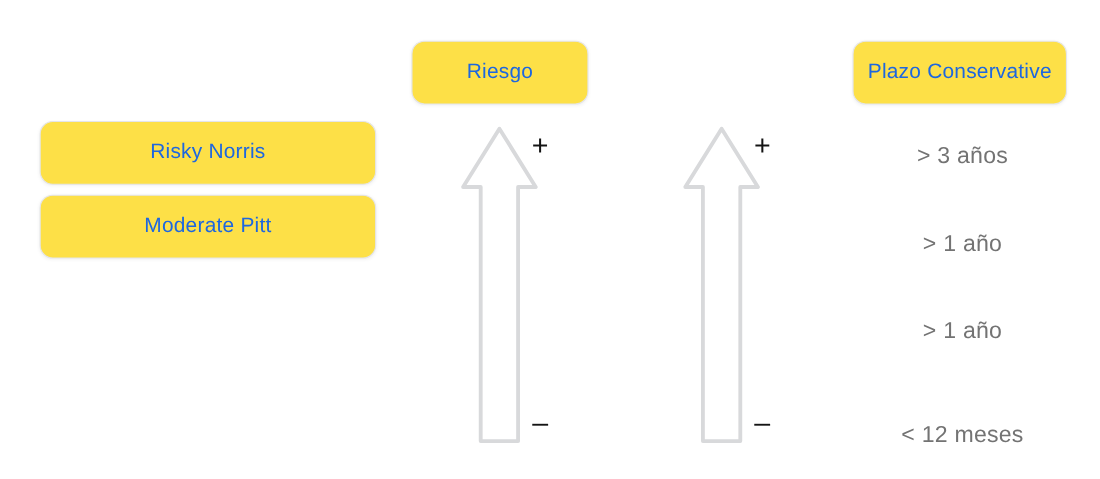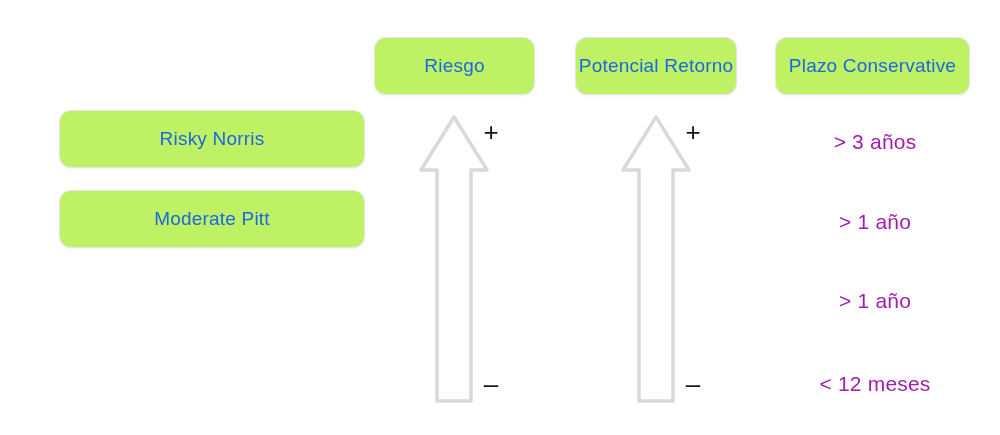--- a/index.html
+++ b/index.html
@@ -11,41 +11,40 @@
   .canvas {
     position: relative;
     width: 1000px;
     height: 435px;
     background: #ffffff;
     overflow: hidden;
   }
   .box {
     position: absolute;
     box-sizing: border-box;
-    background: #bef264;
+    background: #fde047;
     border: 1.5px solid #e4e5e9;
     border-radius: 12px;
     box-shadow: 0 1px 3px rgba(0,0,0,0.05);
     display: flex;
     align-items: center;
     justify-content: center;
     text-align: center;
   }
   .fund-box {
     left: 36px;
     width: 306px;
     height: 58px;
     color: #1d67e0;
     font-size: 19px;
     font-weight: 500;
     letter-spacing: 0.2px;
-    margin-left: 23px;
   }
   .fund-box.r0 { top: 110px; }
-  .fund-box.r1 { top: 190px; }
+  .fund-box.r1 { top: 177px; }
   .fund-box.r2 { top: 269px; }
   .fund-box.r3 { top: 348px; }
   .header-box {
     top: 37px;
     height: 58px;
     color: #1d67e0;
     font-size: 19px;
     font-weight: 500;
     line-height: 1.3;
     letter-spacing: 0.2px;
@@ -75,47 +74,44 @@
   .plus-2  { left: 679px; top: 119px; }
   .minus-2 { left: 679px; top: 371px; }
   .plazo-value {
     position: absolute;
     left: 777px;
     width: 196px;
     height: 32px;
     display: flex;
     align-items: center;
     justify-content: center;
-    color: #a21caf;
+    color: #737373;
     font-size: 21px;
     font-weight: 500;
     letter-spacing: 0.2px;
   }
   .plazo-value.r0 { top: 126px; }
   .plazo-value.r1 { top: 206px; }
   .plazo-value.r2 { top: 285px; }
-  .plazo-value.r3 { top: 368px; }
+  .plazo-value.r3 { top: 380px; }
 </style>
 </head>
 <body>
 
 <div class="canvas">
 
   <div class="box fund-box r0">
     <span>Risky Norris</span>
   </div>
   <div class="box fund-box r1">
     <span>Moderate Pitt</span>
   </div>
 
   <div class="box header-box header-riesgo">
     <span>Riesgo</span>
-  </div>
-  <div class="box header-box header-potencial">
-    <span>Potencial Retorno</span>
   </div>
   <div class="box header-box header-plazo">
     <span>Plazo Conservative</span>
   </div>
 
   <svg class="arrow-svg arrow-1" viewBox="0 0 72 290" aria-hidden="true">
     <path d="M36 3 L69 56 L53 56 L53 287 L19 287 L19 56 L3 56 Z" fill="#ffffff" stroke="#d8d9db" stroke-width="3.5" stroke-linejoin="round"></path>
   </svg>
   <div class="pole plus-1">+</div>
   <div class="pole minus-1">–</div>

